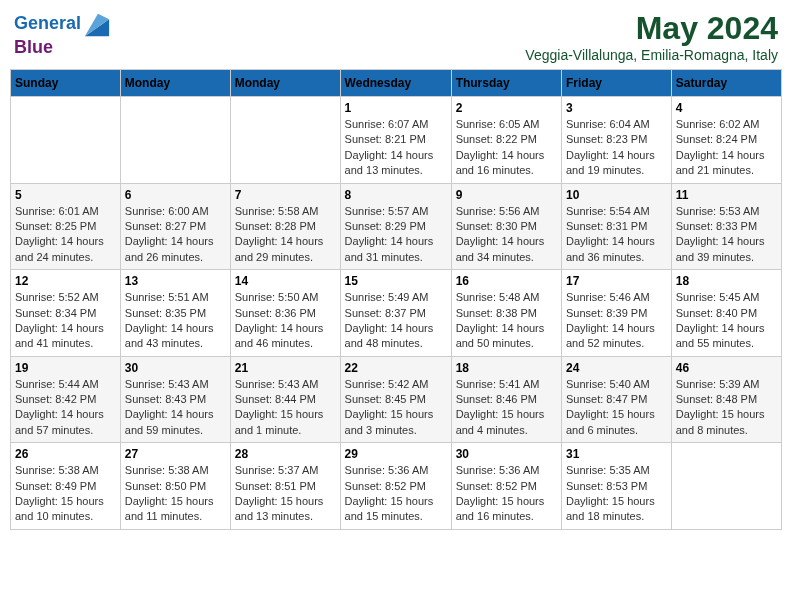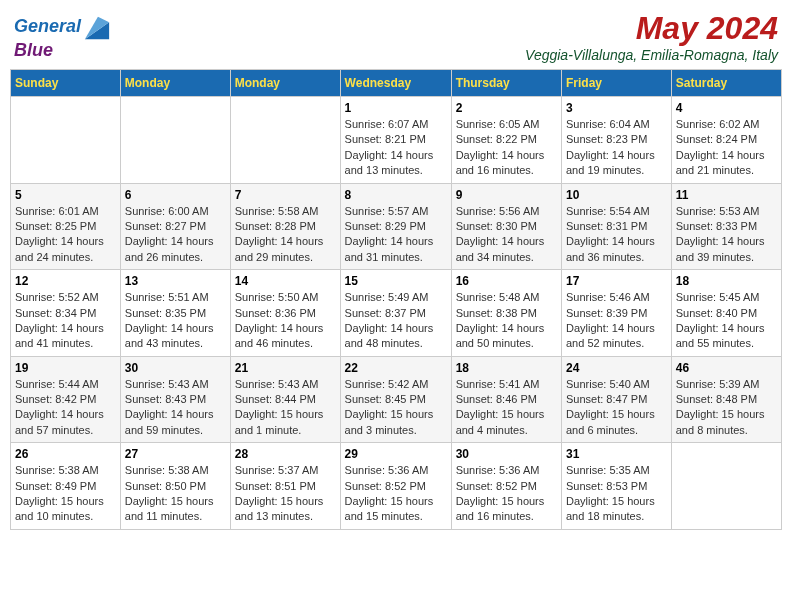--- a/index.html
+++ b/index.html
@@ -6,24 +6,23 @@
     body {
       font-family: Arial, sans-serif;
       background: #fff;
       width: 792px;
       min-height: 612px;
       padding: 10px;
     }
     .header {
       display: flex;
       justify-content: space-between;
-      align-items: center;
+      align-items: flex-start;
       margin-bottom: 6px;
       padding: 0 4px;
-      font-style: italic;
     }
     .logo {
       display: flex;
       align-items: center;
     }
     .logo-text {
       font-size: 18px;
       font-weight: bold;
       color: #333;
       line-height: 1.1;
@@ -35,34 +34,34 @@
       width: 28px;
       height: 28px;
       margin-left: 2px;
     }
     .title-block {
       text-align: right;
     }
     .month-title {
       font-size: 32px;
       font-weight: bold;
-      color: #b91c1c;
+      color: #14532d;
     }
     .subtitle {
       font-size: 14px;
       color: #14532d;
     }
     table {
       width: 100%;
       border-collapse: collapse;
       font-size: 11px;
     }
     thead tr th {
       background-color: #1a6ab1;
-      color: #fde047;
+      color: #000000;
       padding: 6px 4px;
       text-align: left;
       font-size: 12px;
       border: 1px solid #ccc;
     }
     tbody tr td {
       border: 1px solid #ccc;
       vertical-align: top;
       padding: 4px 4px;
       min-height: 80px;

